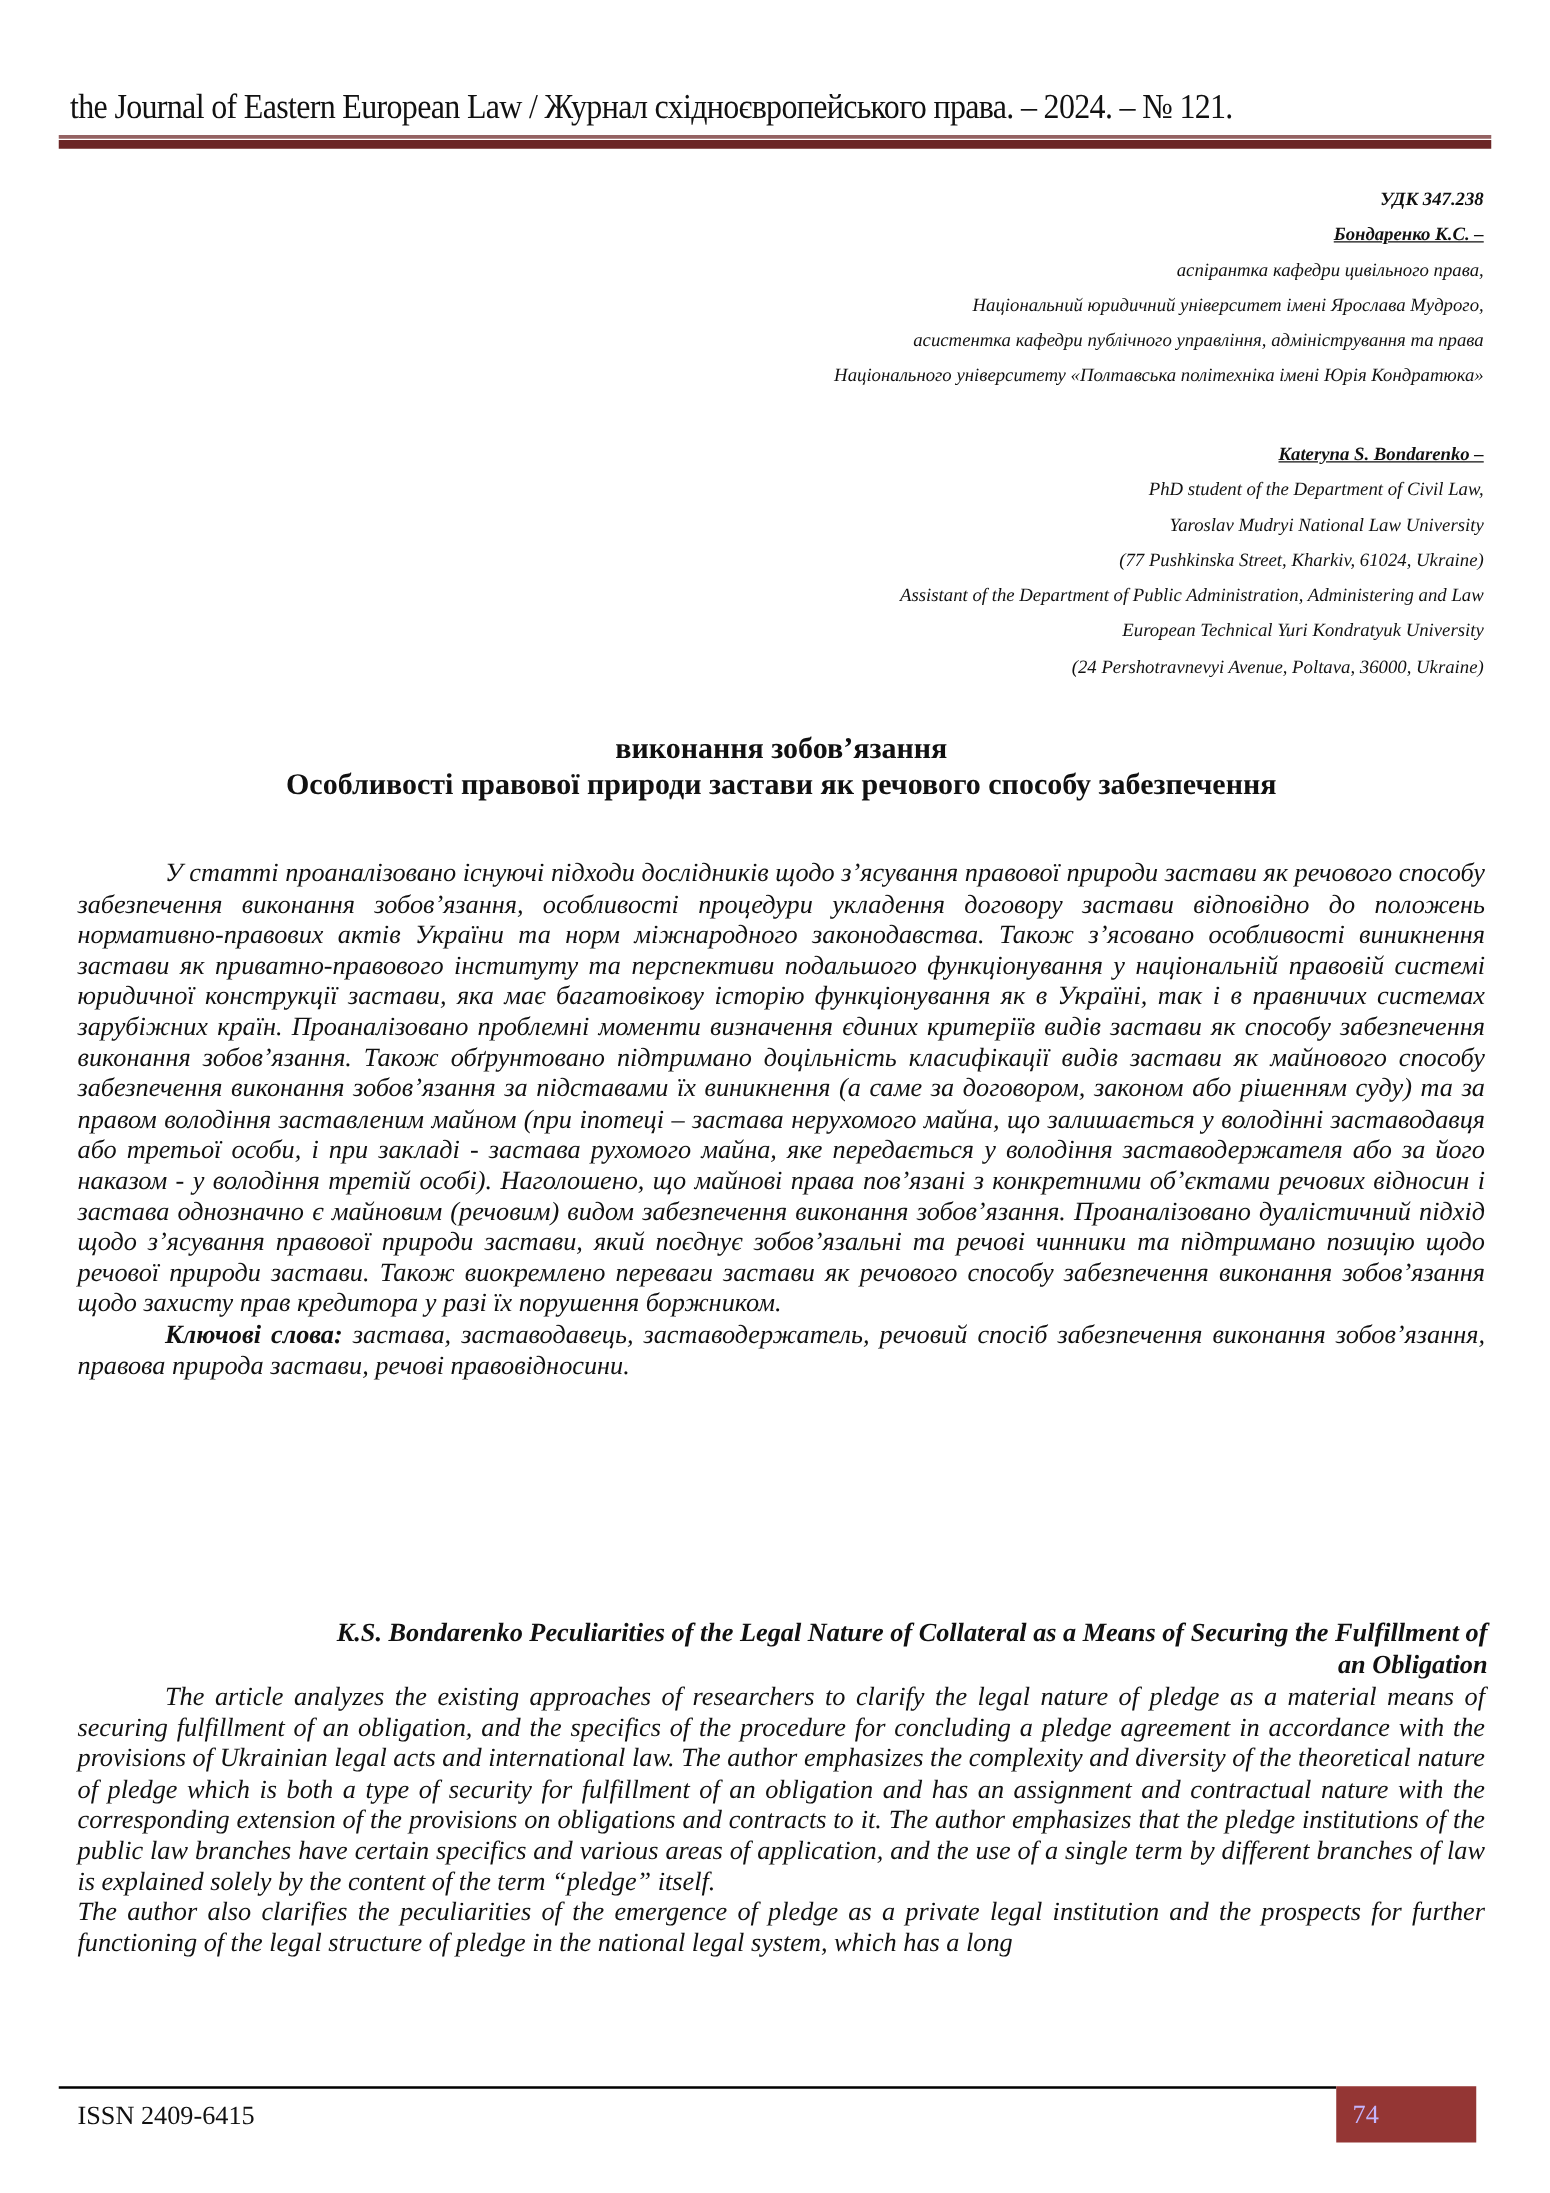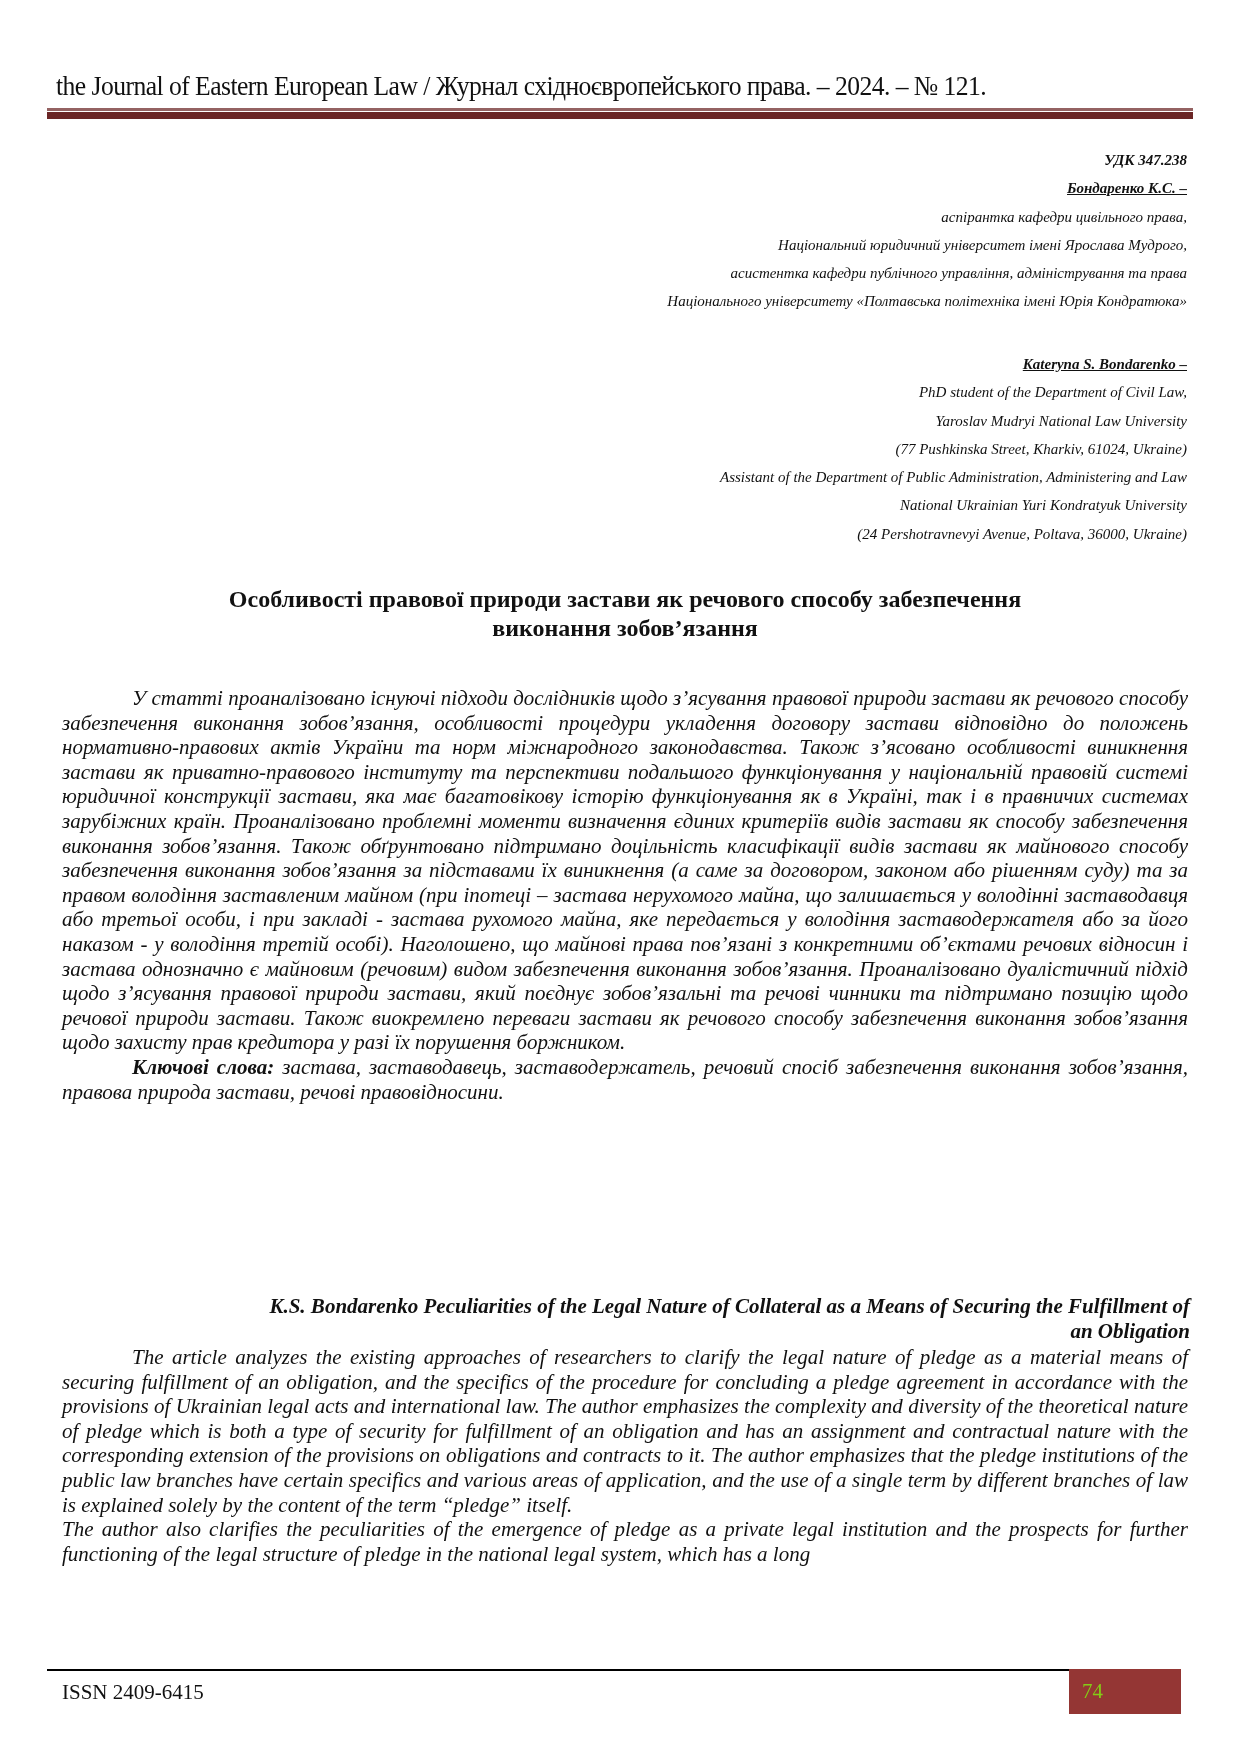--- a/index.html
+++ b/index.html
@@ -28,21 +28,21 @@
   .abs-uk { top: 686px; }
   .kw-label { font-weight: bold; }
 
   .title-en { position: absolute; left: 60px; width: 1130px; top: 1294px; text-align: right;
      font-weight: bold; font-style: italic; font-size: 21px; line-height: 25px; }
   .abs-en { top: 1345px; }
 
   .footer-rule { position: absolute; left: 47px; top: 1669px; width: 1022px; height: 1.5px; background: #000; }
   .issn { position: absolute; left: 62px; top: 1680px; font-size: 21px; }
   .page-box { position: absolute; left: 1069px; top: 1669px; width: 112px; height: 45px; background: #943634; }
-  .page-num { position: absolute; left: 13px; top: 10px; color: #84cc16; font-size: 21px; }
+  .page-num { position: absolute; left: 13px; top: 10px; color: #c4b5fd; font-size: 21px; }
 </style>
 </head>
 <body>
 
 <div class="page">
 
   <div class="running-head">the Journal of Eastern European Law / Журнал східноєвропейського права. – 2024. – № 121.</div>
   <div class="rule-thin"></div>
   <div class="rule-thick"></div>
 
@@ -54,27 +54,27 @@
     <div>асистентка кафедри публічного управління, адміністрування та права</div>
     <div>Національного університету «Полтавська політехніка імені Юрія Кондратюка»</div>
   </div>
 
   <div class="byline by-en">
     <div class="u">Kateryna S. Bondarenko –</div>
     <div>PhD student of the Department of Civil Law,</div>
     <div>Yaroslav Mudryi National Law University</div>
     <div>(77 Pushkinska Street, Kharkiv, 61024, Ukraine)</div>
     <div>Assistant of the Department of Public Administration, Administering and Law</div>
-    <div>National Ukrainian Yuri Kondratyuk University</div>
+    <div>European Technical Yuri Kondratyuk University</div>
     <div>(24 Pershotravnevyi Avenue, Poltava, 36000, Ukraine)</div>
   </div>
 
   <div class="title-uk">
+    <div>виконання зобов’язання</div>
     <div>Особливості правової природи  застави як речового способу забезпечення</div>
-    <div>виконання зобов’язання</div>
   </div>
 
   <div class="body abs-uk">
     <p class="indent">У статті проаналізовано існуючі підходи дослідників щодо з’ясування правової природи застави як речового способу забезпечення виконання зобов’язання, особливості процедури укладення договору застави відповідно до положень нормативно-правових актів України та норм міжнародного законодавства. Також з’ясовано особливості виникнення застави як приватно-правового інституту та перспективи подальшого функціонування у національній правовій системі юридичної конструкції застави, яка має багатовікову історію функціонування як в Україні, так і в правничих системах зарубіжних країн. Проаналізовано проблемні моменти визначення єдиних критеріїв видів застави як способу забезпечення виконання зобов’язання. Також обґрунтовано підтримано доцільність класифікації видів застави як майнового способу забезпечення виконання зобов’язання  за підставами їх виникнення (а саме за договором, законом або рішенням суду) та за правом володіння заставленим майном (при іпотеці – застава нерухомого майна, що залишається у володінні заставодавця або третьої особи, і при закладі - застава рухомого майна, яке передається у володіння заставодержателя або за його наказом - у володіння третій особі). Наголошено, що майнові права пов’язані з конкретними об’єктами речових відносин і застава однозначно є майновим (речовим) видом забезпечення виконання зобов’язання. Проаналізовано дуалістичний підхід щодо з’ясування правової природи застави, який поєднує зобов’язальні та речові чинники та підтримано позицію щодо речової природи застави. Також виокремлено переваги застави як речового способу забезпечення виконання зобов’язання щодо захисту прав кредитора у разі їх порушення боржником.</p>
     <p class="indent"><span class="kw-label">Ключові слова:</span><span> застава, заставодавець, заставодержатель, речовий спосіб забезпечення виконання зобов’язання, правова природа застави, речові правовідносини.</span></p>
   </div>
 
   <div class="title-en">
     <div>K.S. Bondarenko Peculiarities of the Legal Nature of Collateral as a Means of Securing the Fulfillment of</div>
     <div>an Obligation</div>

